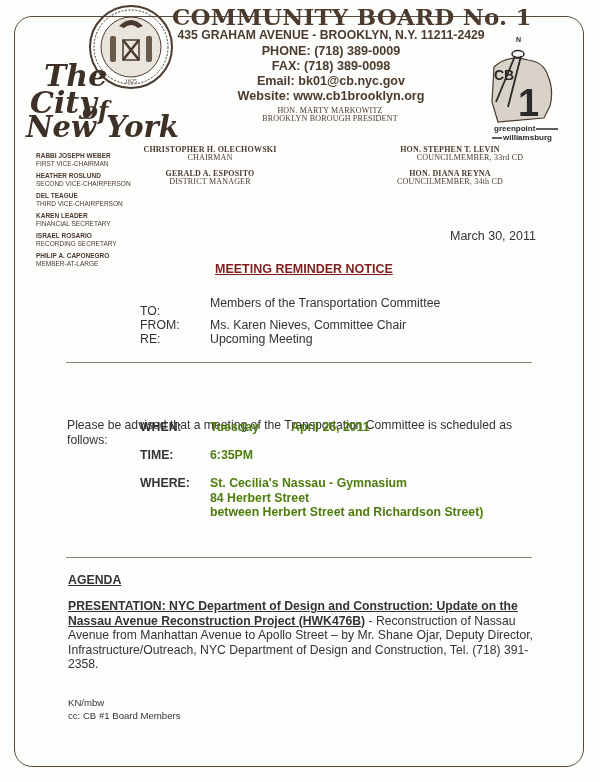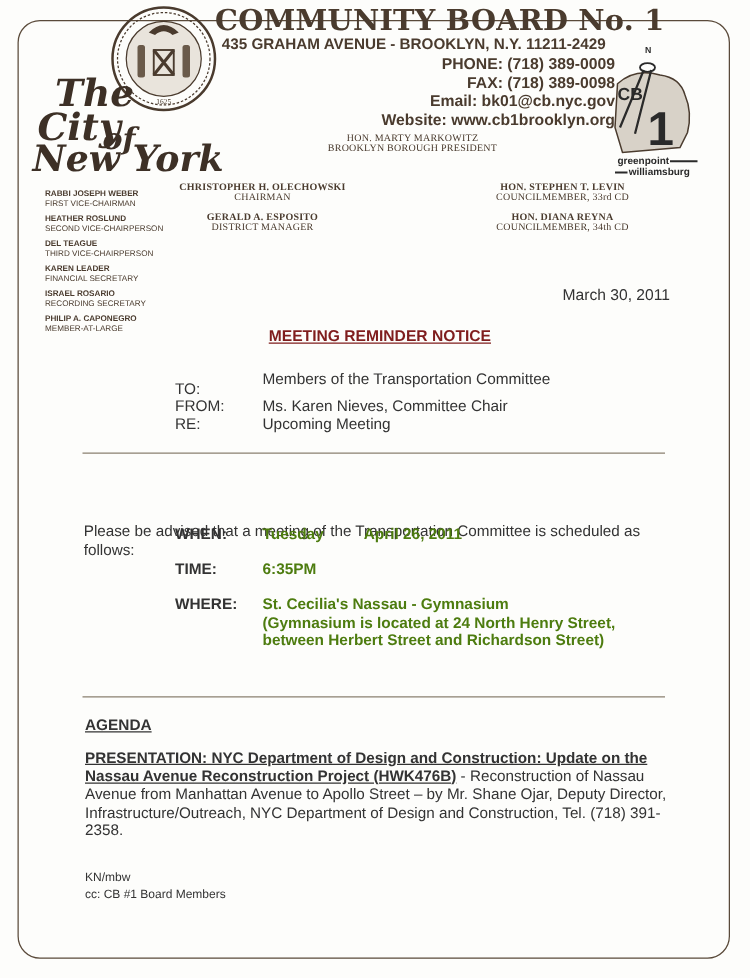--- a/index.html
+++ b/index.html
@@ -5,21 +5,21 @@
   html, body { margin:0; padding:0; }
   body { width:600px; height:782px; background:#fdfdfb; position:relative; overflow:hidden;
          font-family:"Liberation Sans", sans-serif; color:#2a2a2a; }
   .frame { position:absolute; left:14px; top:16px; width:570px; height:751px;
            border:1.5px solid #5a4a3a; border-radius:18px; box-sizing:border-box; }
   .abs { position:absolute; }
   
   .board-title { left:172px; top:3px; width:320px; text-align:center; font-family:"DejaVu Serif", serif;
                  font-weight:bold; font-size:23px; color:#4a3b2e; letter-spacing:0.2px; white-space:nowrap; }
   .addr { left:170px; top:28px; width:322px; text-align:center; font-weight:bold; font-size:12.2px; color:#4a3b2e; white-space:nowrap; }
-  .contact { left:170px; width:322px; text-align:right; font-weight:bold; font-size:12.6px; color:#4a3b2e; white-space:nowrap; }
+  .contact { left:170px; width:322px; text-align:center; font-weight:bold; font-size:12.6px; color:#4a3b2e; white-space:nowrap; }
   .serif-small { font-family:"Liberation Serif", serif; font-size:8px; color:#4a3b2e; text-align:center; white-space:nowrap; letter-spacing:0.2px; }
   .officer { left:36px; font-size:6.5px; line-height:7.5px; color:#4a3b2e; white-space:nowrap; }
   .officer .nm { font-weight:bold; }
   .nyc-logo { left:26px; top:40px; font-family:"DejaVu Serif", serif; font-style:italic; color:#3d3026; font-weight:bold; }
   
   .date { left:450px; top:229px; font-size:12.5px; color:#333; }
   .notice-title { left:215px; top:262px; font-weight:bold; font-size:12.5px; text-decoration:underline; color:#7f1d1d; }
   .memo-label { left:140px; font-size:12.3px; color:#333; }
   .memo-val { left:210px; font-size:12.3px; color:#333; }
   .hr { position:absolute; left:66px; width:466px; height:1px; background:#8a8070; }
@@ -100,21 +100,21 @@
 <div class="abs officer" style="top:252px">
     <div class="nm">PHILIP A. CAPONEGRO</div>
     <div>MEMBER-AT-LARGE</div>
   </div>
 
 <div class="abs serif-small" style="left:130px;top:145px;width:160px;font-weight:bold">CHRISTOPHER H. OLECHOWSKI</div>
 <div class="abs serif-small" style="left:130px;top:153px;width:160px">CHAIRMAN</div>
 <div class="abs serif-small" style="left:130px;top:169px;width:160px;font-weight:bold">GERALD A. ESPOSITO</div>
 <div class="abs serif-small" style="left:130px;top:177px;width:160px">DISTRICT MANAGER</div>
 <div class="abs serif-small" style="left:370px;top:145px;width:160px;font-weight:bold">HON. STEPHEN T. LEVIN</div>
-<div class="abs serif-small" style="left:370px;top:153px;width:160px">COUNCILMEMBER, 33rd CD</div>
+<div class="abs serif-small" style="left:390px;top:153px;width:160px">COUNCILMEMBER, 33rd CD</div>
 <div class="abs serif-small" style="left:370px;top:169px;width:160px;font-weight:bold">HON. DIANA REYNA</div>
 <div class="abs serif-small" style="left:370px;top:177px;width:160px">COUNCILMEMBER, 34th CD</div>
 
 <div class="abs date">March 30, 2011</div>
 <div class="abs notice-title">MEETING REMINDER NOTICE</div>
 
 <div class="abs memo-label" style="top:304px">TO:</div>
 <div class="abs memo-val" style="top:296px">Members of the Transportation Committee</div>
 <div class="abs memo-label" style="top:318px">FROM:</div>
 <div class="abs memo-val" style="top:318px">Ms. Karen Nieves, Committee Chair</div>
@@ -128,21 +128,21 @@
 <div class="abs d-label" style="top:420px">WHEN:</div>
 <div class="abs d-val" style="top:420px">Tuesday</div>
 <div class="abs d-val" style="left:291px;top:420px">April 26, 2011</div>
 
 <div class="abs d-label" style="top:448px">TIME:</div>
 <div class="abs d-val" style="top:448px">6:35PM</div>
 
 <div class="abs d-label" style="top:476px">WHERE:</div>
 <div class="abs d-val" style="top:476px">
   <div>St. Cecilia's Nassau - Gymnasium</div>
-  <div>(Gymnasium is located at 24 North Henry Street,</div>
+  <div>84 Herbert Street</div>
   <div>between Herbert Street and Richardson Street)</div>
 </div>
 
 <div class="hr" style="top:557px"></div>
 
 <div class="abs agenda-h">AGENDA</div>
 <div class="abs agenda-p"><span class="ul">PRESENTATION: NYC Department of Design and Construction: Update on the Nassau Avenue Reconstruction Project (HWK476B)</span><span> - Reconstruction of Nassau Avenue from Manhattan Avenue to Apollo Street – by Mr. Shane Ojar, Deputy Director, Infrastructure/Outreach, NYC Department of Design and Construction, Tel. (718) 391-2358.</span></div>
 
 <div class="abs foot" style="top:697px">KN/mbw</div>
 <div class="abs foot" style="top:710px">cc: CB #1 Board Members</div>

